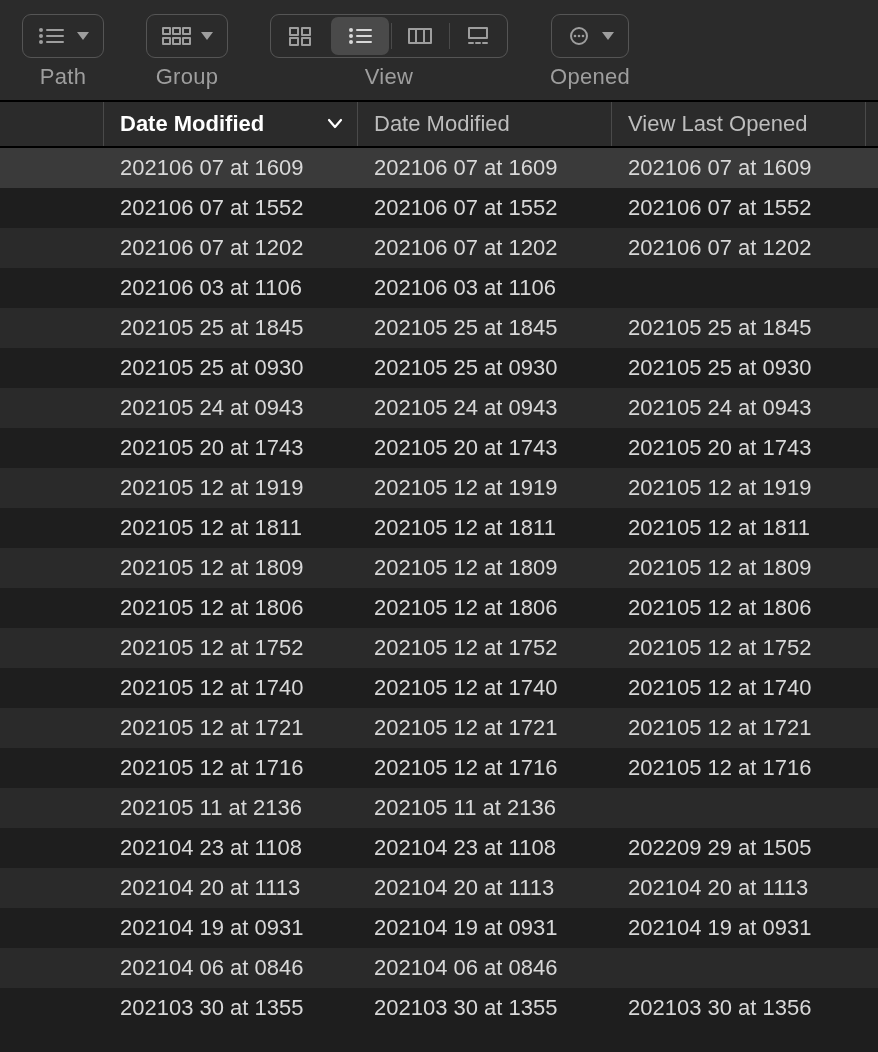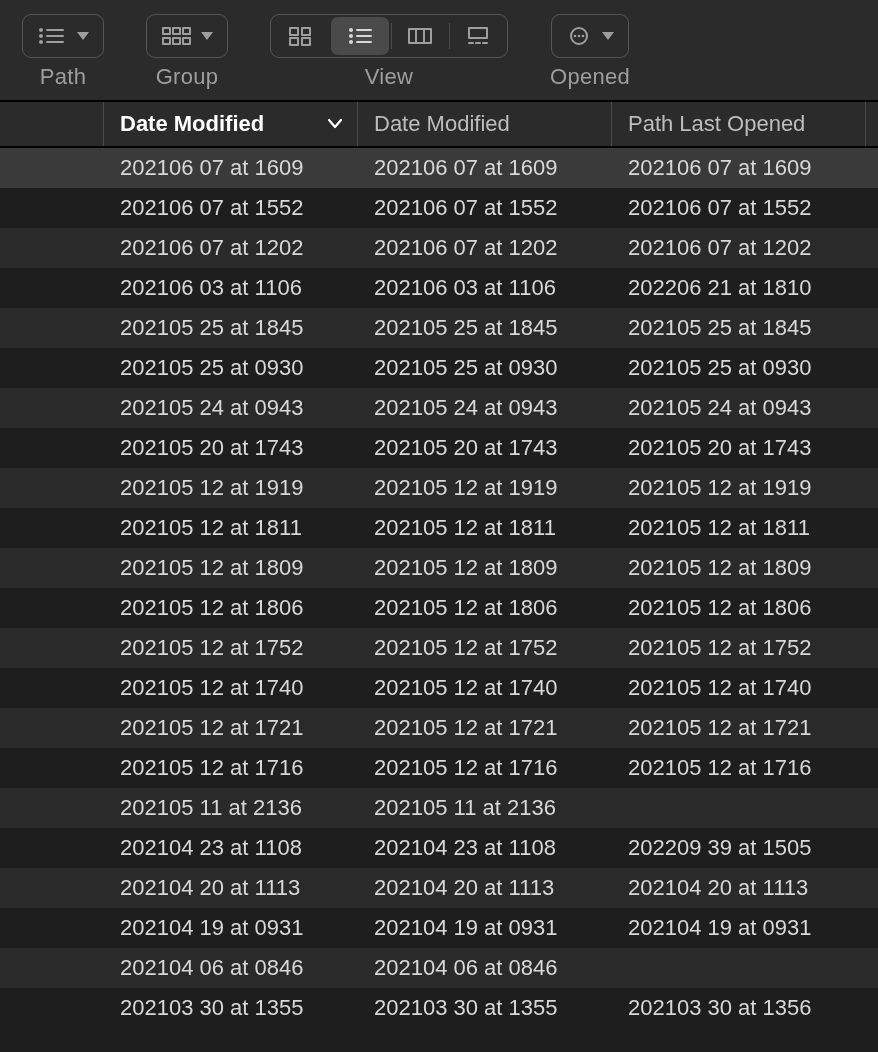--- a/index.html
+++ b/index.html
@@ -223,21 +223,21 @@
   <div class="col c-mod sorted">
     <span>Date Modified</span>
     <svg class="sort-chev" width="16" height="12">
       <path d="M2 2 L8 9 L14 2" stroke="#fff" stroke-width="2.2" fill="none" stroke-linecap="round" stroke-linejoin="round"></path>
     </svg>
   </div>
   <div class="col c-crt">
     <span>Date Modified</span>
   </div>
   <div class="col c-opn">
-    <span>Path Last Opened</span>
+    <span>View Last Opened</span>
   </div>
   <div class="tail"></div>
 </div>
 
 <div class="rows" id="rows-container">
     <div class="row selected">
       <div class="lead"></div>
       <div class="cell mod">202106 07 at 1609</div>
       <div class="cell crt">202106 07 at 1609</div>
       <div class="cell opn">202106 07 at 1609</div>
@@ -251,21 +251,20 @@
     <div class="row">
       <div class="lead"></div>
       <div class="cell mod">202106 07 at 1202</div>
       <div class="cell crt">202106 07 at 1202</div>
       <div class="cell opn">202106 07 at 1202</div>
     </div>
     <div class="row">
       <div class="lead"></div>
       <div class="cell mod">202106 03 at 1106</div>
       <div class="cell crt">202106 03 at 1106</div>
-      <div class="cell opn">202206 21 at 1810</div>
     </div>
     <div class="row">
       <div class="lead"></div>
       <div class="cell mod">202105 25 at 1845</div>
       <div class="cell crt">202105 25 at 1845</div>
       <div class="cell opn">202105 25 at 1845</div>
     </div>
     <div class="row">
       <div class="lead"></div>
       <div class="cell mod">202105 25 at 0930</div>
@@ -334,21 +333,21 @@
     </div>
     <div class="row">
       <div class="lead"></div>
       <div class="cell mod">202105 11 at 2136</div>
       <div class="cell crt">202105 11 at 2136</div>
     </div>
     <div class="row">
       <div class="lead"></div>
       <div class="cell mod">202104 23 at 1108</div>
       <div class="cell crt">202104 23 at 1108</div>
-      <div class="cell opn">202209 39 at 1505</div>
+      <div class="cell opn">202209 29 at 1505</div>
     </div>
     <div class="row">
       <div class="lead"></div>
       <div class="cell mod">202104 20 at 1113</div>
       <div class="cell crt">202104 20 at 1113</div>
       <div class="cell opn">202104 20 at 1113</div>
     </div>
     <div class="row">
       <div class="lead"></div>
       <div class="cell mod">202104 19 at 0931</div>

